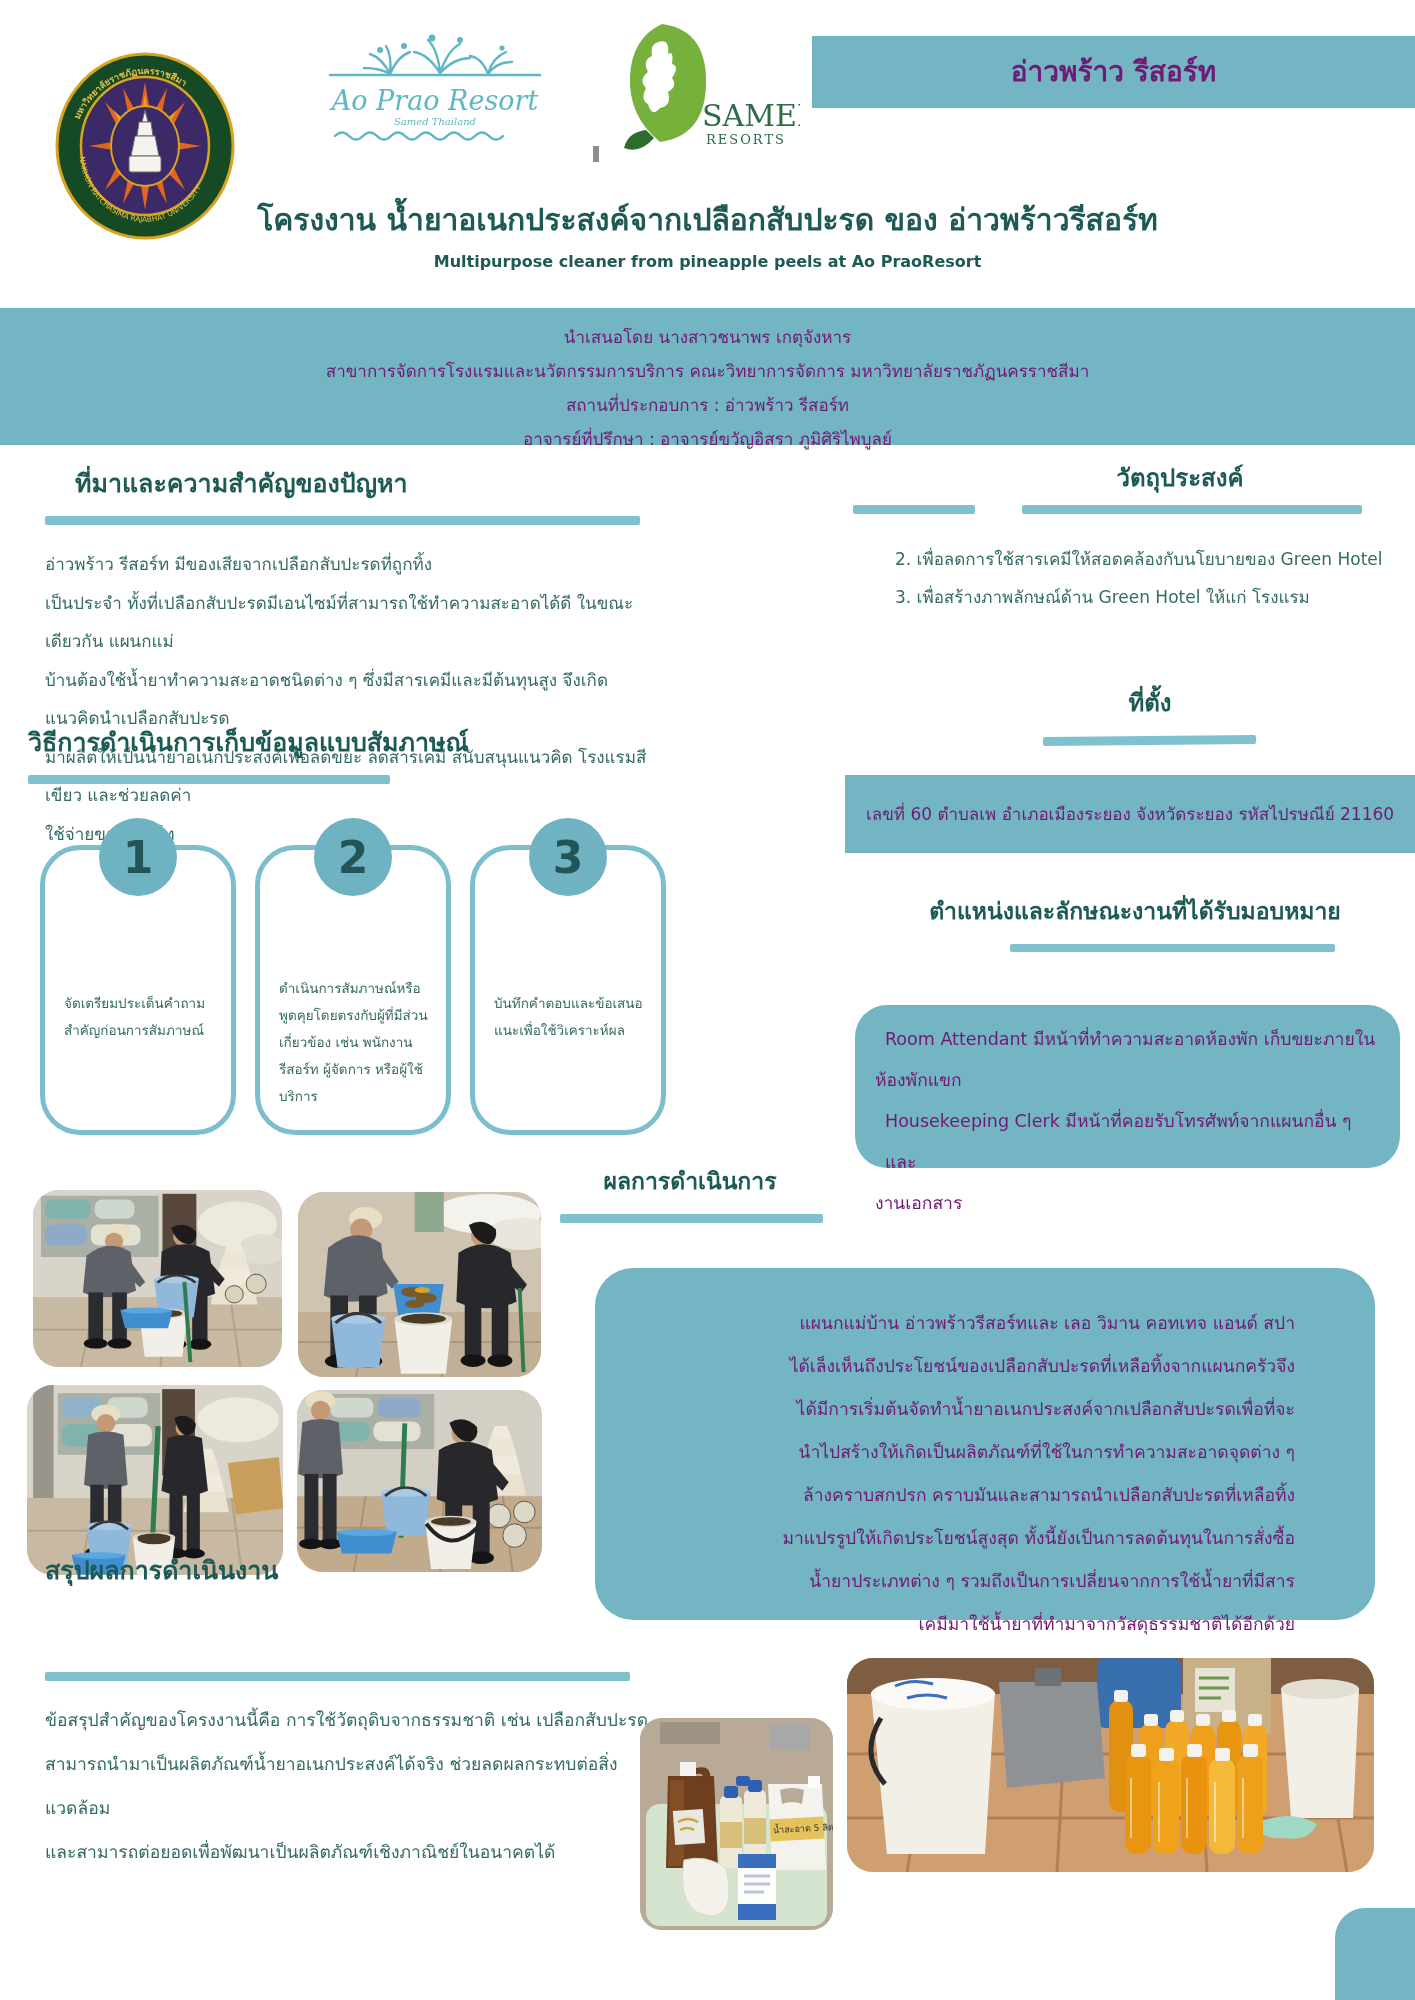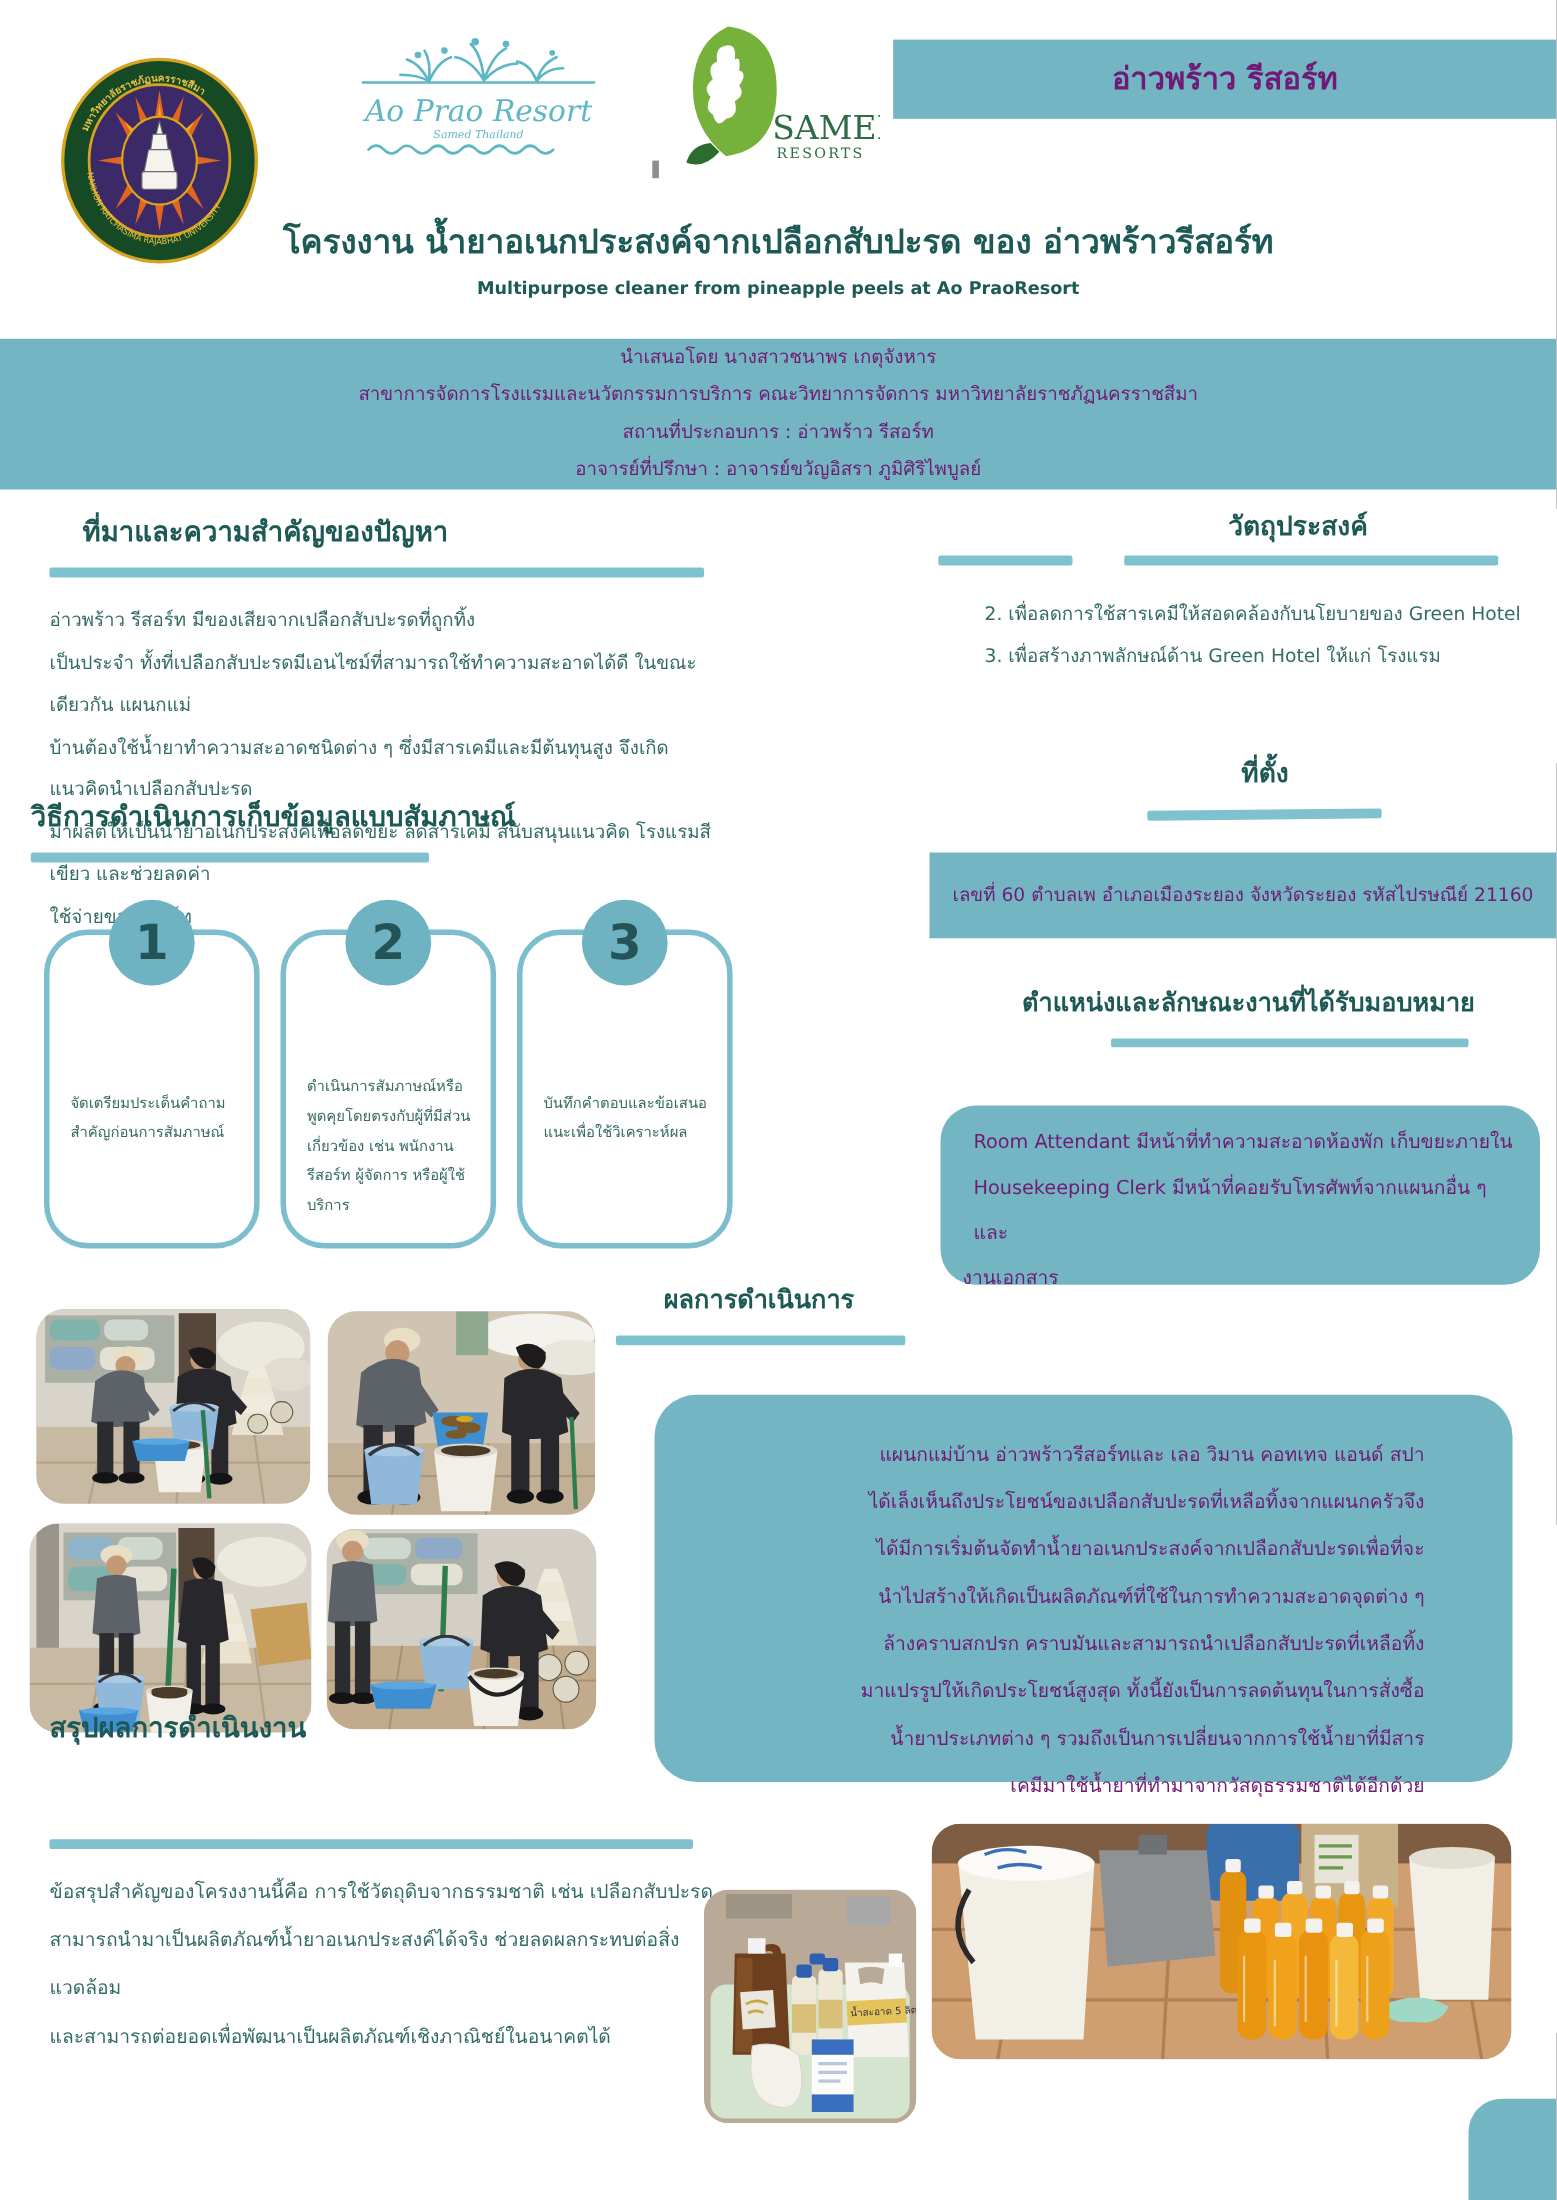--- a/index.html
+++ b/index.html
@@ -162,21 +162,21 @@
   </div>
   <div class="abs" style="left:593px;top:146px;width:6px;height:16px;background:#8a8f94;"></div>
 
   <div class="abs teal center" style="left:812px;top:36px;width:603px;height:72px;line-height:72px;font-size:28px;font-weight:bold;">
     <span>อ่าวพร้าว รีสอร์ท</span>
   </div>
 
   <div class="abs h center" style="left:0;top:196px;width:1415px;font-size:30px;">โครงงาน น้ำยาอเนกประสงค์จากเปลือกสับปะรด ของ อ่าวพร้าวรีสอร์ท</div>
   <div class="abs h center" style="left:0;top:252px;width:1415px;font-size:16px;font-weight:600;">Multipurpose cleaner from pineapple peels at Ao PraoResort</div>
 
-  <div class="abs teal center" style="left:0;top:308px;width:1415px;height:137px;padding-top:0;box-sizing:border-box;font-size:17px;">
+  <div class="abs teal center" style="left:0;top:308px;width:1415px;height:137px;padding-top:12px;box-sizing:border-box;font-size:17px;">
     <span class="info-line">นำเสนอโดย นางสาวชนาพร เกตุจังหาร</span>
     <span class="info-line">สาขาการจัดการโรงแรมและนวัตกรรมการบริการ คณะวิทยาการจัดการ มหาวิทยาลัยราชภัฏนครราชสีมา</span>
     <span class="info-line">สถานที่ประกอบการ : อ่าวพร้าว รีสอร์ท</span>
     <span class="info-line">อาจารย์ที่ปรึกษา : อาจารย์ขวัญอิสรา ภูมิศิริไพบูลย์</span>
   </div>
 
   <div class="abs h" style="left:75px;top:463px;font-size:25px;">ที่มาและความสำคัญของปัญหา</div>
   <div class="bar" style="left:45px;top:516px;width:595px;"></div>
   <div class="abs body-text" style="left:45px;top:545px;width:615px;line-height:38.5px;">
     <span class="line">อ่าวพร้าว รีสอร์ท มีของเสียจากเปลือกสับปะรดที่ถูกทิ้ง</span>
@@ -216,20 +216,21 @@
       <span>3</span>
     </div>
   <div class="step-text" style="left:64px;top:990px;width:150px;">จัดเตรียมประเด็นคำถามสำคัญก่อนการสัมภาษณ์</div>
   <div class="step-text" style="left:279px;top:975px;width:150px;">ดำเนินการสัมภาษณ์หรือพูดคุยโดยตรงกับผู้ที่มีส่วนเกี่ยวข้อง เช่น พนักงานรีสอร์ท ผู้จัดการ หรือผู้ใช้บริการ</div>
   <div class="step-text" style="left:494px;top:990px;width:150px;">บันทึกคำตอบและข้อเสนอแนะเพื่อใช้วิเคราะห์ผล</div>
 
   <div class="abs h center" style="left:855px;top:893px;width:560px;font-size:23px;">ตำแหน่งและลักษณะงานที่ได้รับมอบหมาย</div>
   <div class="bar" style="left:1010px;top:944px;width:325px;height:8px;"></div>
   <div class="abs teal" style="left:855px;top:1005px;width:545px;height:163px;border-radius:32px;padding:14px 20px;box-sizing:border-box;font-size:17.5px;">
     <span class="pos-line" style="padding-left:10px;">Room Attendant มีหน้าที่ทำความสะอาดห้องพัก เก็บขยะภายใน</span>
+    <span class="pos-line">ห้องพักแขก</span>
     <span class="pos-line" style="padding-left:10px;">Housekeeping Clerk มีหน้าที่คอยรับโทรศัพท์จากแผนกอื่น ๆ และ</span>
     <span class="pos-line">งานเอกสาร</span>
   </div>
 
   <div class="abs h center" style="left:440px;top:1163px;width:500px;font-size:23px;">ผลการดำเนินการ</div>
   <div class="bar" style="left:560px;top:1214px;width:263px;"></div>
 
   <div class="photo" style="left:33px;top:1190px;width:249px;height:177px;">
     <svg viewBox="0 0 250 185" preserveAspectRatio="none">
       <rect width="250" height="185" fill="#d8d4ca"></rect>

